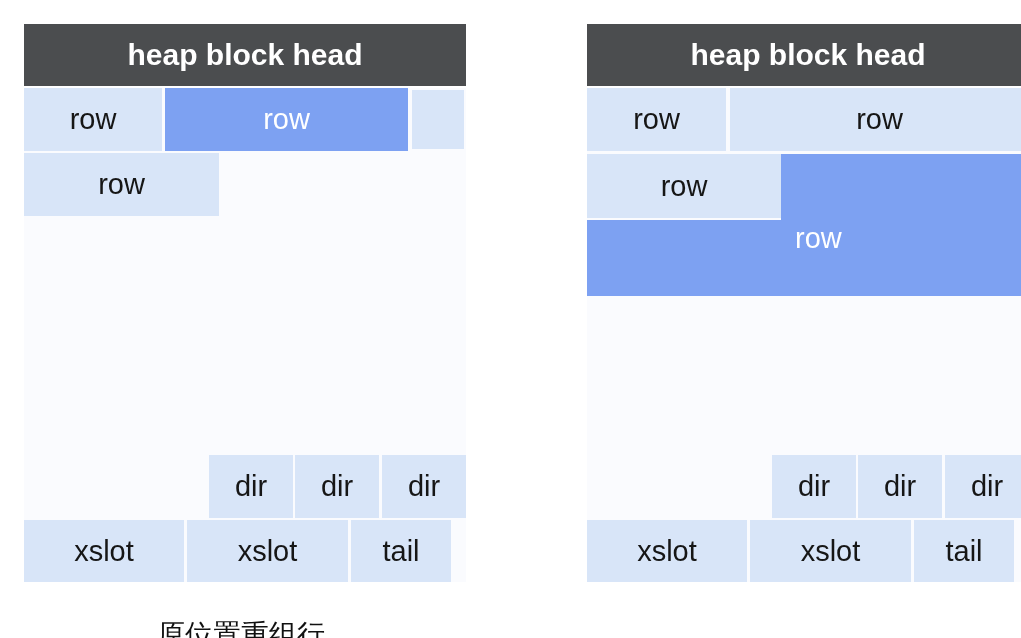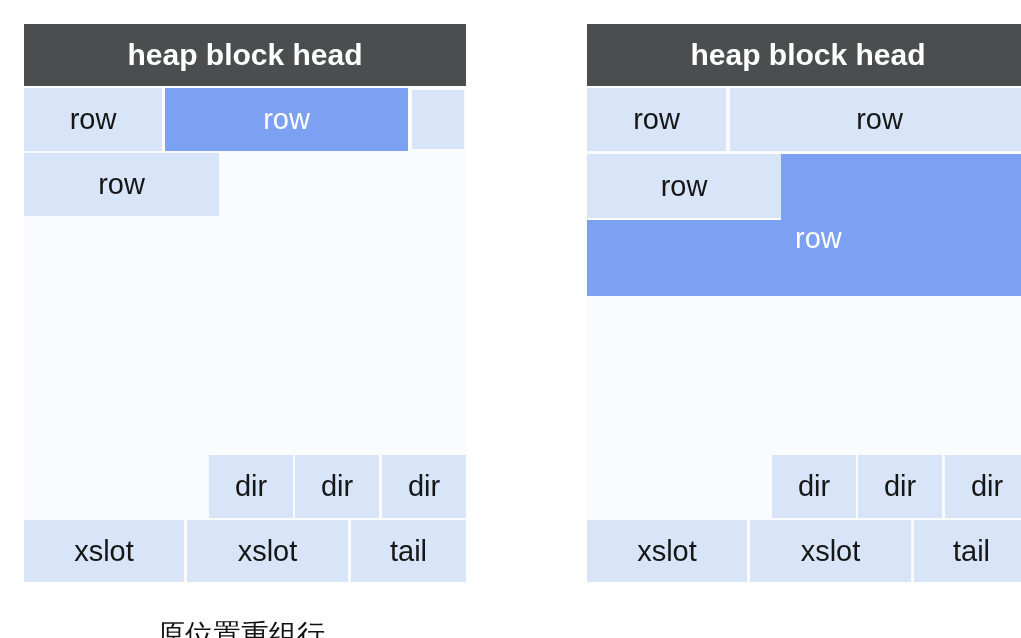--- a/index.html
+++ b/index.html
@@ -56,21 +56,21 @@
   
   .l-row1a { left: 0;   top: 64px;  width: 138px; height: 63px; }
   .l-row1b { left: 141px; top: 64px; width: 243px; height: 63px; }
   .l-row1c { left: 388px; top: 66px; width: 52px;  height: 59px; }
   .l-row2  { left: 0;   top: 129px; width: 195px; height: 63px; }
   .dir1    { left: 185px; top: 431px; width: 84px; height: 63px; }
   .dir2    { left: 271px; top: 431px; width: 84px; height: 63px; }
   .dir3    { left: 358px; top: 431px; width: 84px; height: 63px; }
   .xslot1  { left: 0;   top: 496px; width: 160px; height: 62px; }
   .xslot2  { left: 163px; top: 496px; width: 161px; height: 62px; }
-  .tail    { left: 327px; top: 496px; width: 115px; height: 62px; }
+  .tail    { left: 327px; top: 496px; width: 100px; height: 62px; }
 
   
   .r-row1a { left: 0;   top: 64px;  width: 139px; height: 63px; }
   .r-row1b { left: 143px; top: 64px; width: 299px; height: 63px; }
   .r-row2a { left: 0;   top: 130px; width: 194px; height: 64px; }
   .r-blue-a {
     position: absolute;
     left: 194px; top: 130px; width: 248px; height: 142px;
     background: var(--cell-accent-bg);
   }

